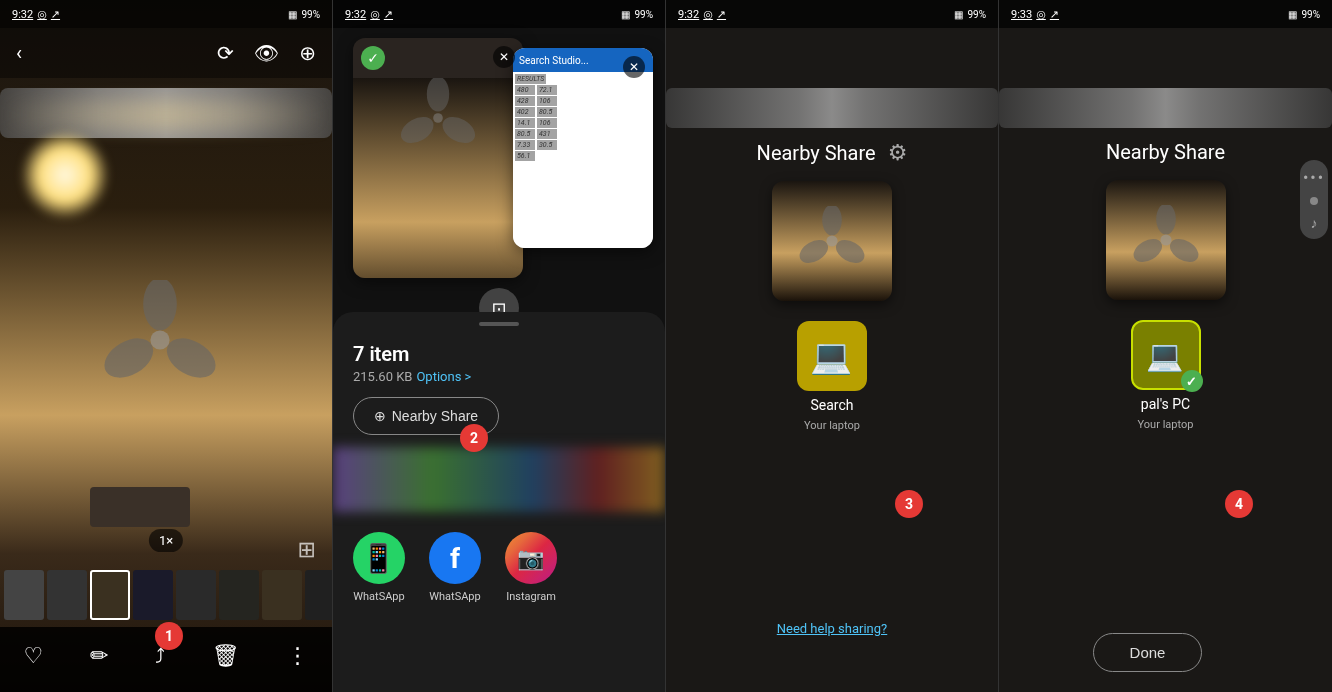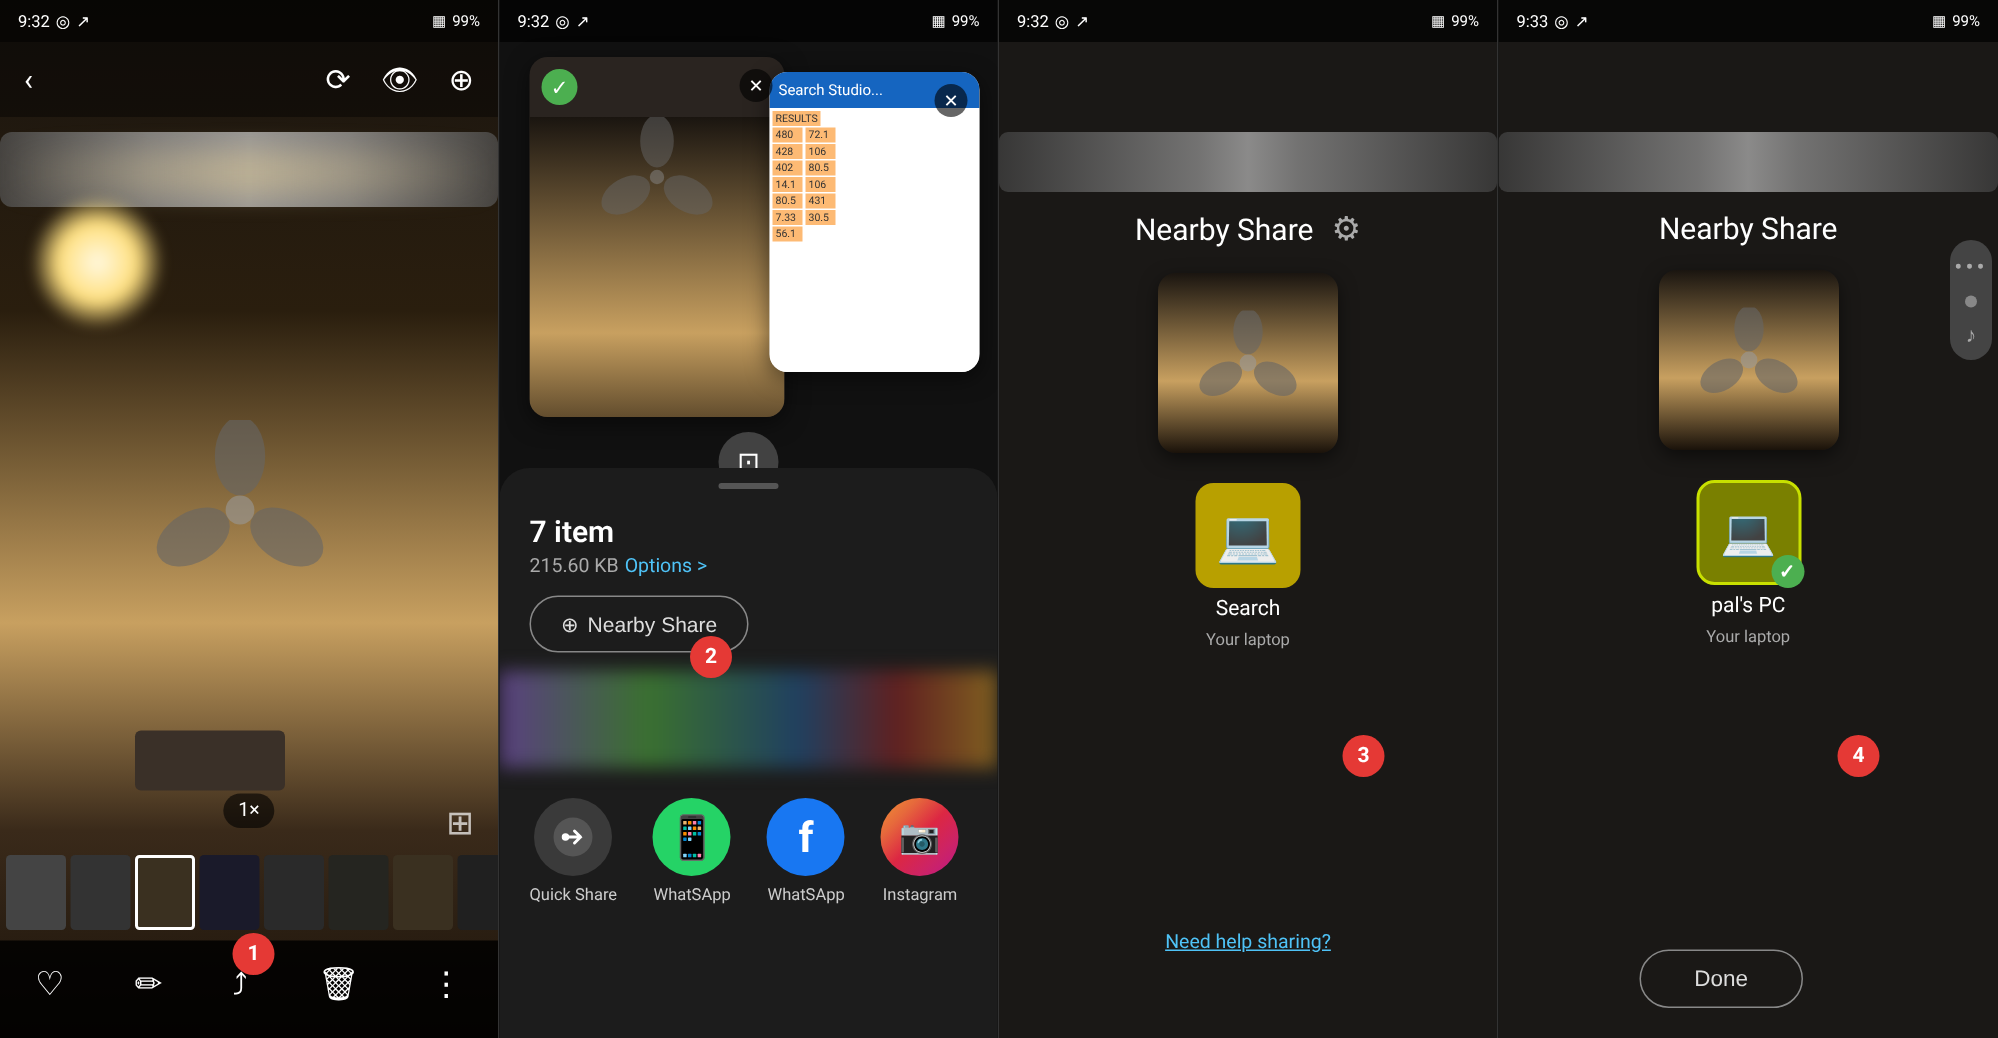--- a/index.html
+++ b/index.html
@@ -30,21 +30,21 @@
       position: absolute;
       top: 0; left: 0; right: 0;
       height: 28px;
       display: flex;
       align-items: center;
       justify-content: space-between;
       padding: 0 12px;
       z-index: 100;
       background: rgba(0,0,0,0.7);
     }
-    .status-left { display: flex; align-items: flex-end; gap: 4px; font-size: 11px; color: #fff; }
+    .status-left { display: flex; align-items: flex-end; gap: 4px; font-size: 11px; color: #fff; text-decoration: underline; }
     .status-right { display: flex; align-items: center; gap: 4px; font-size: 10px; color: #fff; }
     .status-right span { font-size: 10px; }
 
     
     .panel-1 .bg-photo {
       position: absolute;
       top: 0; left: 0; right: 0; bottom: 0;
       background: linear-gradient(180deg, #1a1510 0%, #2a1e0e 30%, #c8a060 60%, #3a2a1a 80%, #1a120a 100%);
     }
     .panel-1 .ceiling-light {
@@ -439,21 +439,21 @@
 
     .data-table-bg {
       width: 100%; height: 100%;
       background: #fff;
       padding: 2px;
       font-size: 7px;
       color: #333;
       overflow: hidden;
     }
     .data-row { display: flex; gap: 2px; margin-bottom: 1px; }
-    .data-cell { background: #fdba74; padding: 1px 2px; min-width: 20px; }
+    .data-cell { background: #a3a3a3; padding: 1px 2px; min-width: 20px; font-style: italic; }
   </style>
 </head>
 <body>
 
 <div class="screen-panel panel-1">
   <div class="bg-photo"></div>
   <div class="ceiling-strip"></div>
   <div class="ceiling-strip-glow"></div>
   <div class="ceiling-light"></div>
 
@@ -605,30 +605,20 @@
       <span>⊕</span>
       <span>Nearby Share</span>
     </button>
 
     
     <div class="contacts-blur"></div>
 
     
     <div class="apps-row">
 
-      <div class="app-item">
-        <div class="app-icon-circle" style="background:#3a3a3a;">
-          <svg width="30" height="30" viewBox="0 0 30 30">
-            <circle cx="15" cy="15" r="13" fill="#555"></circle>
-            <path d="M10 15 L20 15 M16 11 L20 15 L16 19" stroke="#fff" stroke-width="2" fill="none" stroke-linecap="round"></path>
-            <circle cx="10" cy="15" r="2.5" fill="#fff"></circle>
-          </svg>
-        </div>
-        <span class="app-label">Quick Share</span>
-      </div>
 
       <div class="app-item">
         <div class="app-icon-circle" style="background:#25d366;">
           <span style="color:#fff;font-size:28px;">📱</span>
         </div>
         <span class="app-label">WhatSApp</span>
       </div>
 
       <div class="app-item">
         <div class="app-icon-circle" style="background:#1877f2;">

